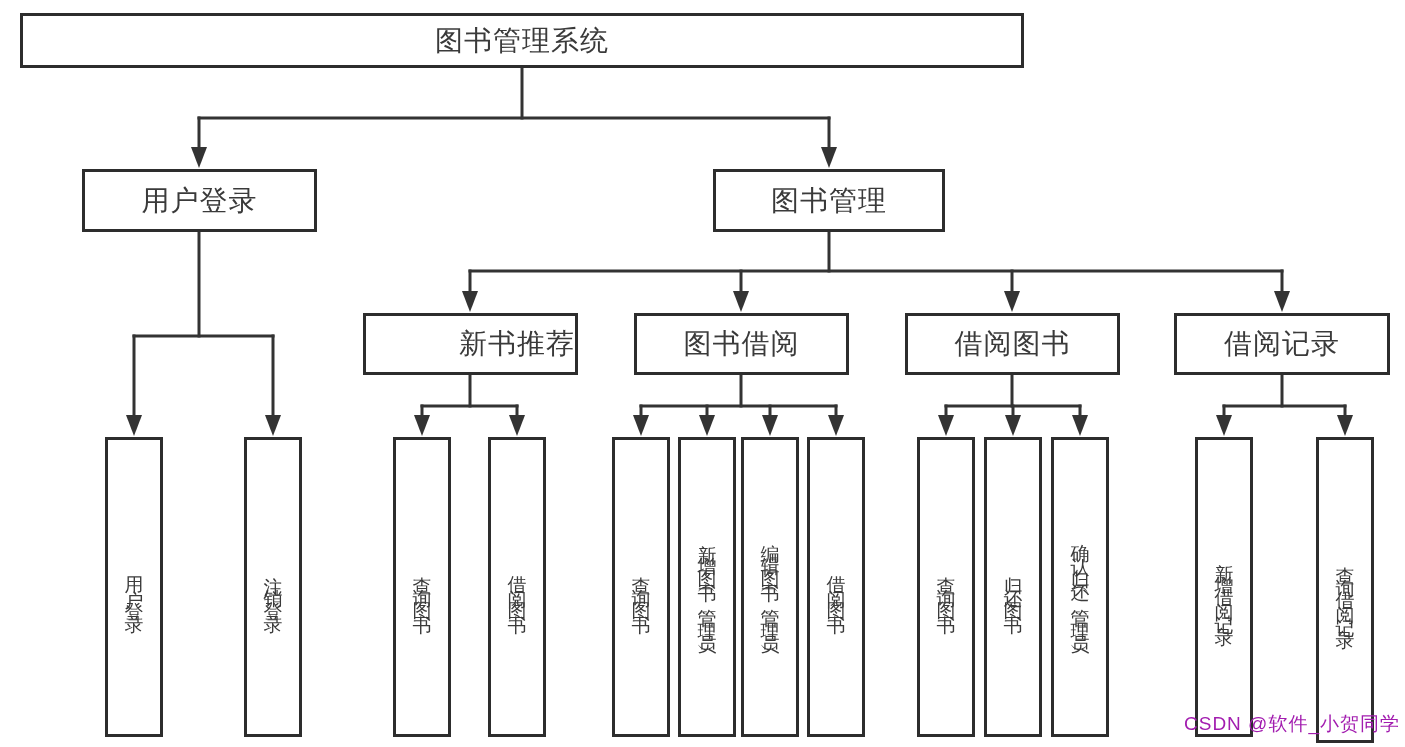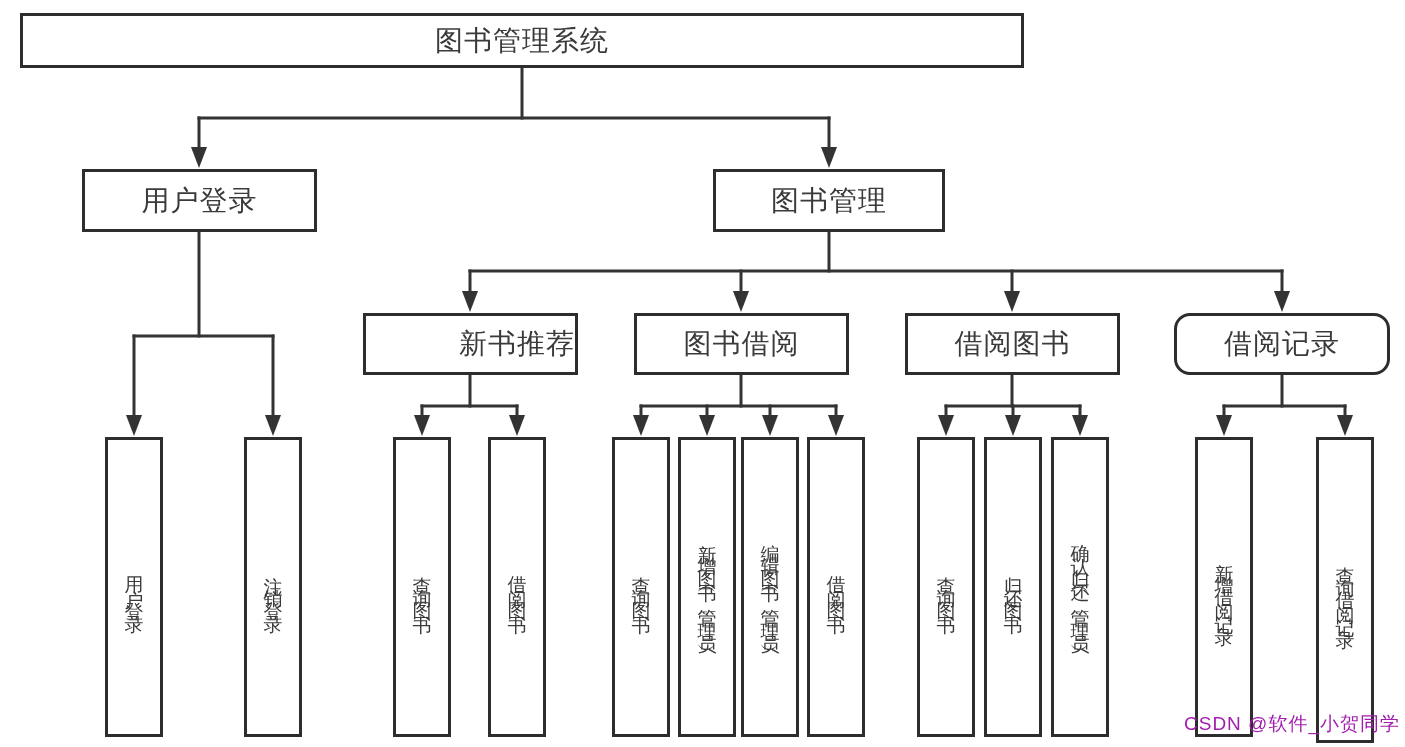--- a/index.html
+++ b/index.html
@@ -111,21 +111,21 @@
 
   <div class="hbox" style="left:363px; top:313px; width:215px; height:62px;justify-content:flex-end;">
     <span>新书推荐</span>
   </div>
   <div class="hbox" style="left:634px; top:313px; width:215px; height:62px;">
     <span>图书借阅</span>
   </div>
   <div class="hbox" style="left:905px; top:313px; width:215px; height:62px;">
     <span>借阅图书</span>
   </div>
-  <div class="hbox" style="left:1174px; top:313px; width:216px; height:62px;border-radius:16px;">
+  <div class="hbox" style="left:1174px; top:313px; width:216px; height:62px;">
     <span>借阅记录</span>
   </div>
 
   <div class="vbox" style="left:105px;">
     <span class="vtext">用户登录</span>
   </div>
   <div class="vbox" style="left:244px;">
     <span class="vtext">注销登录</span>
   </div>
 

